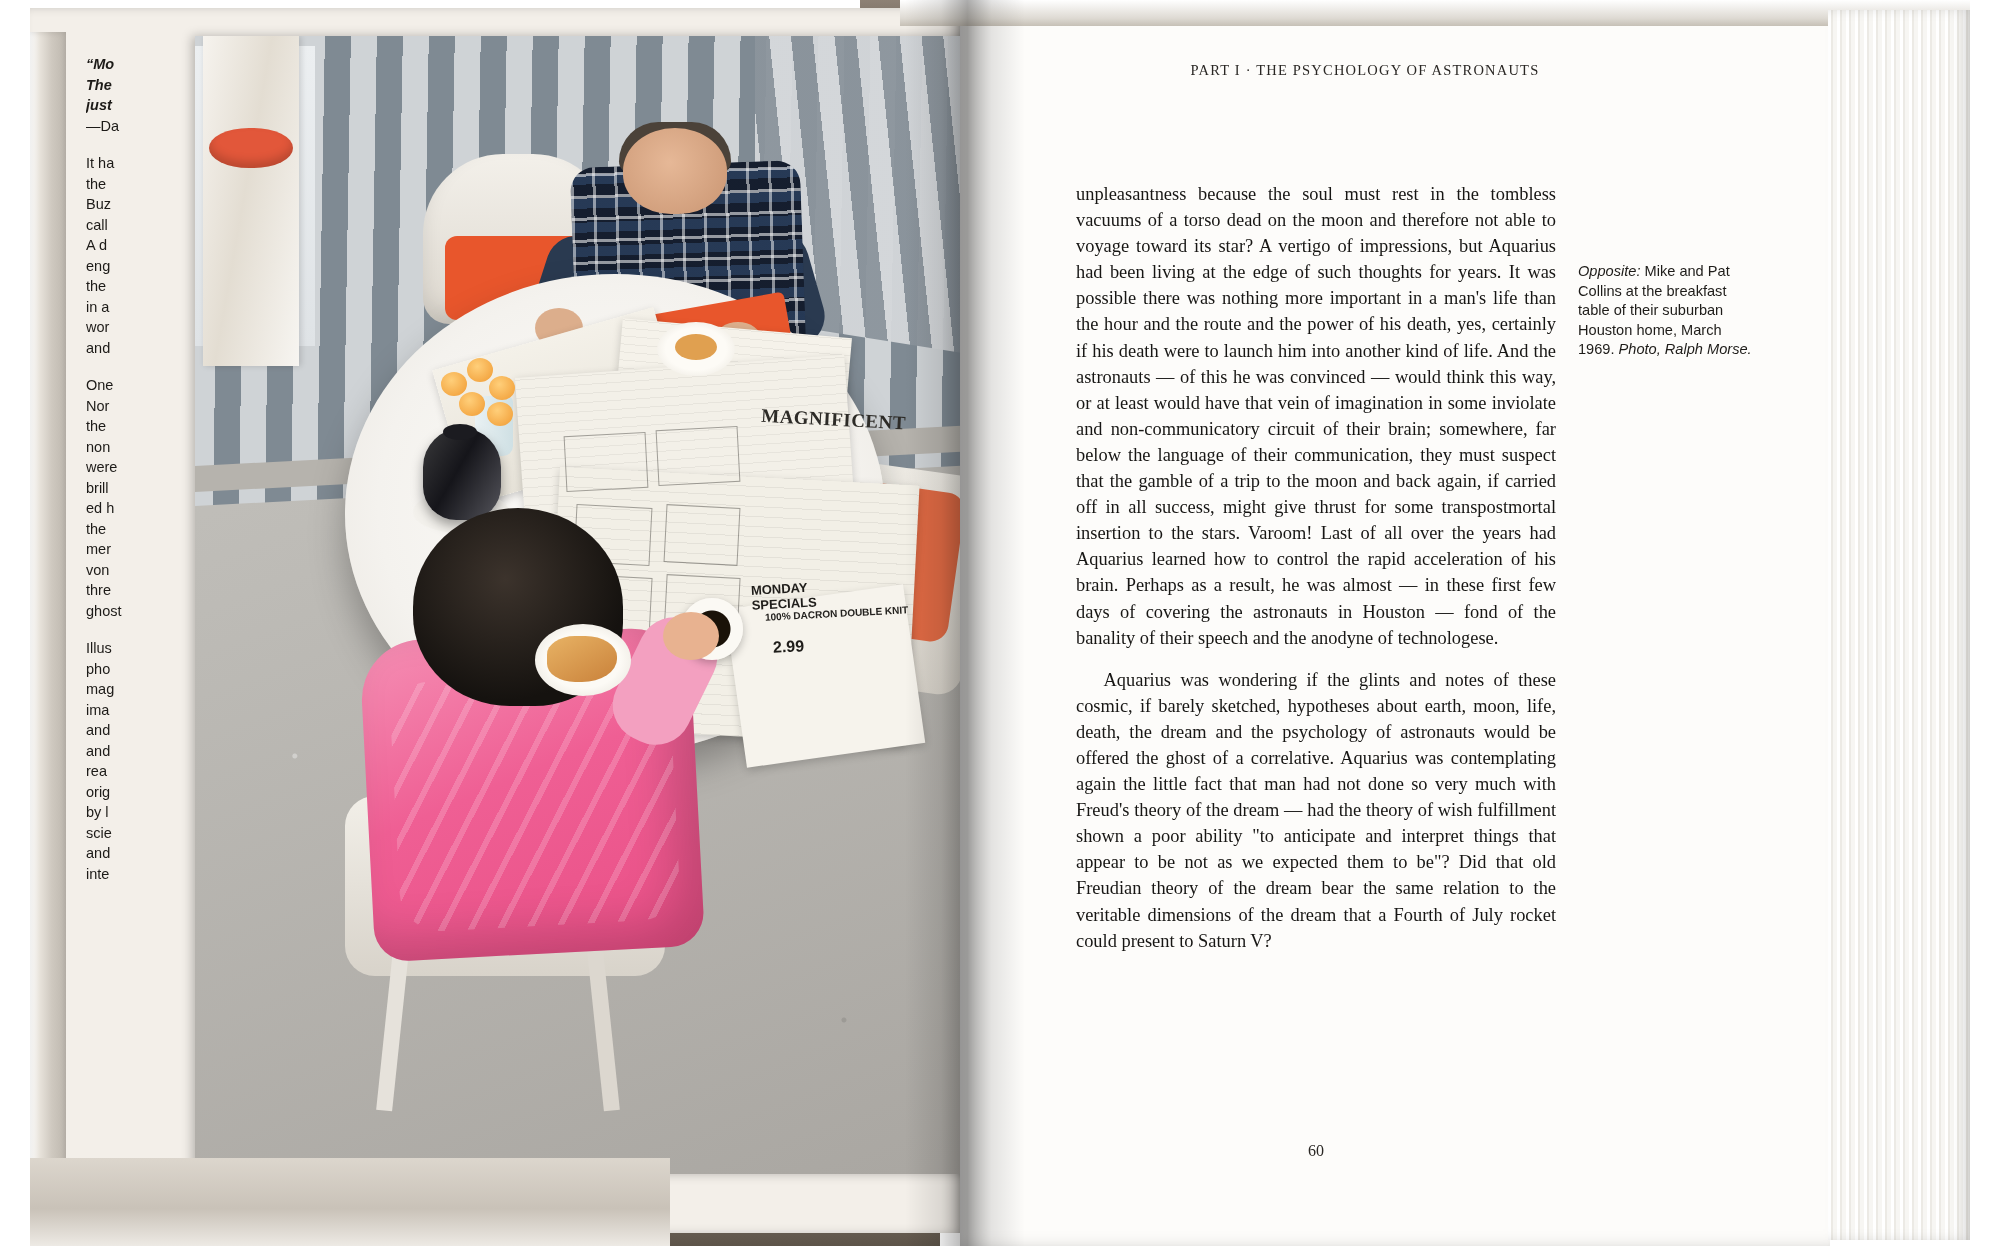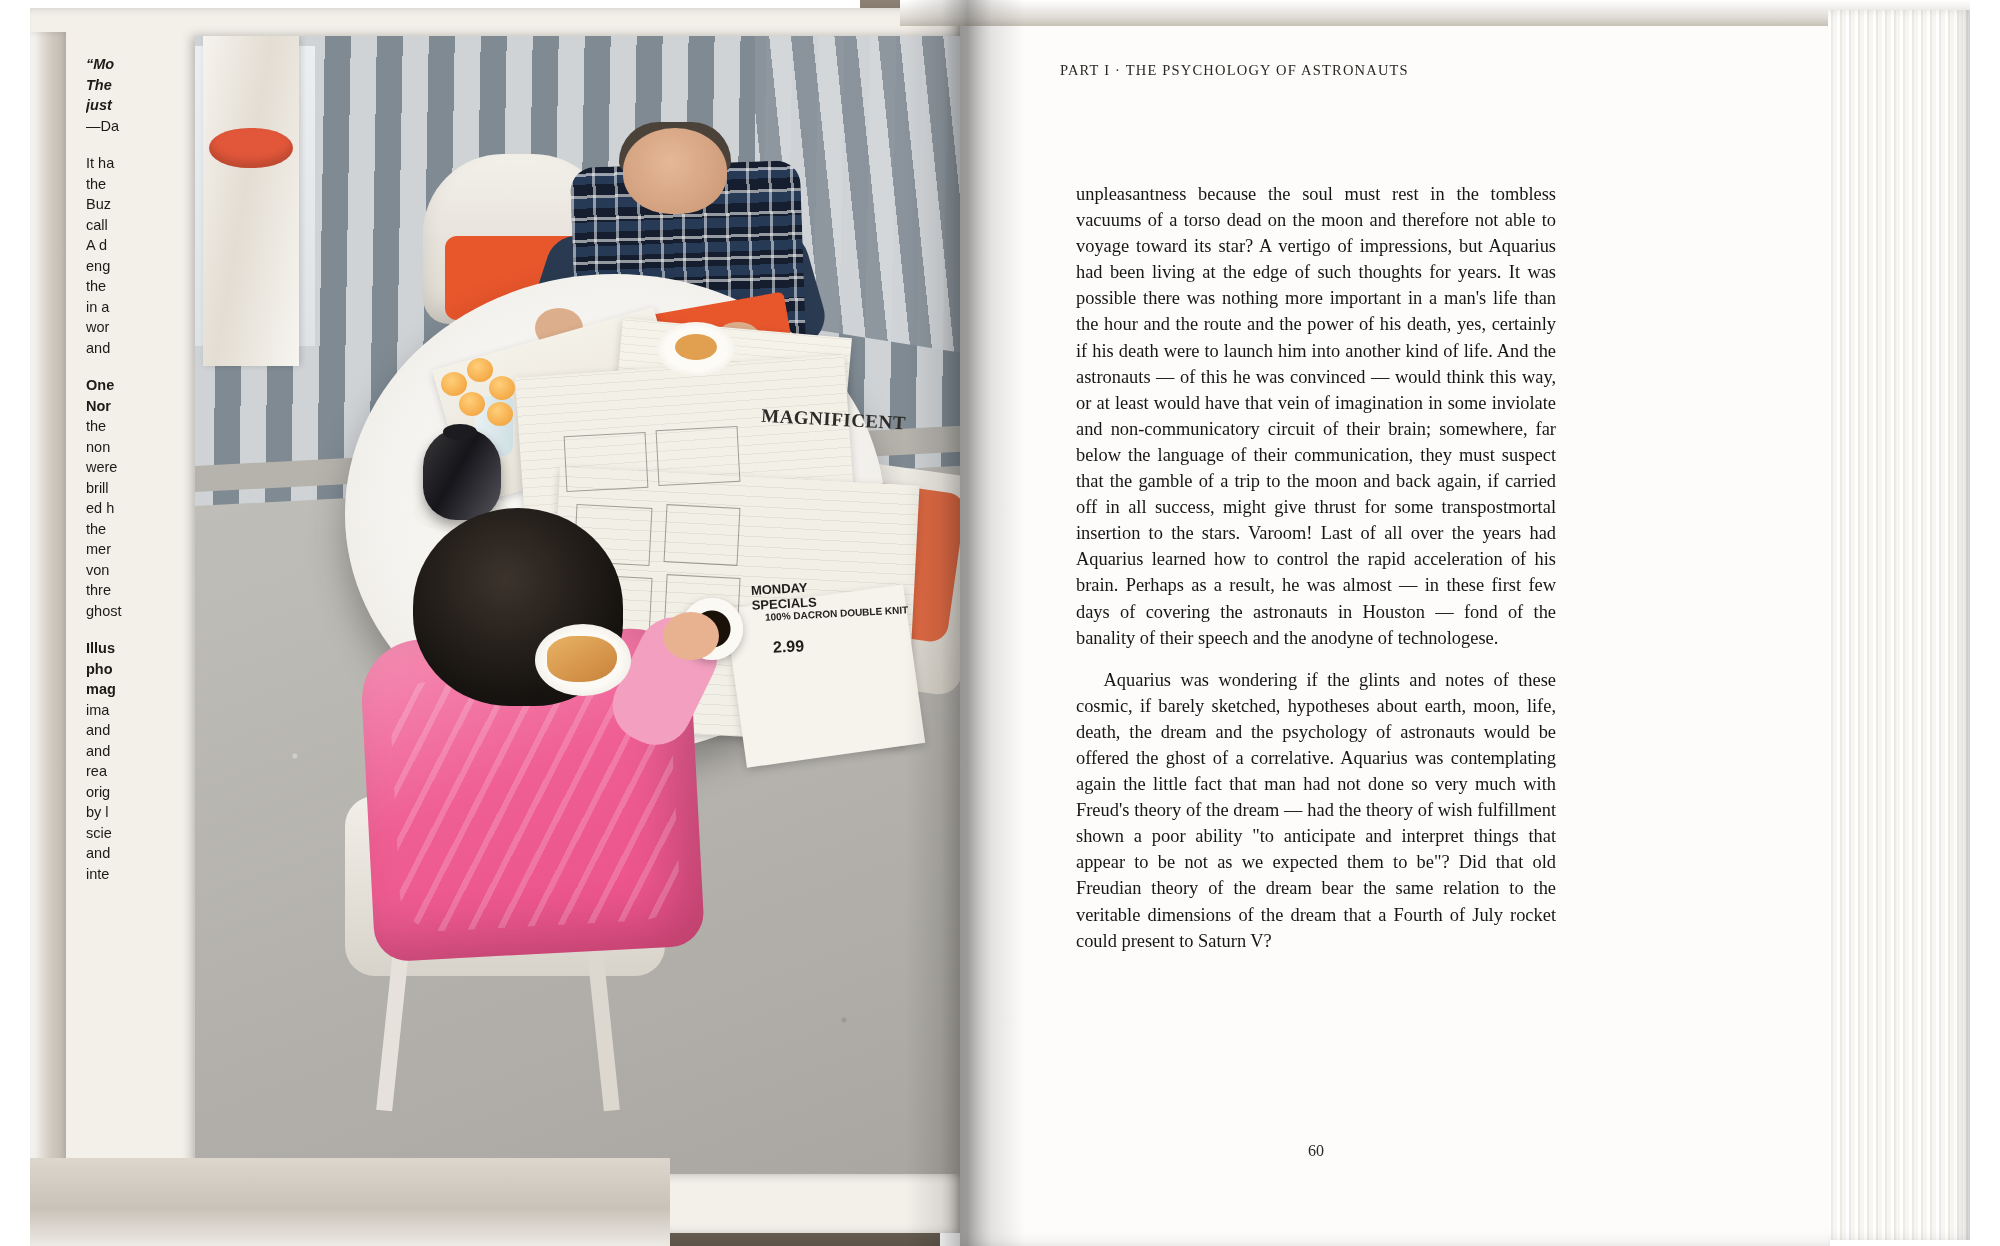--- a/index.html
+++ b/index.html
@@ -425,28 +425,29 @@
     font-family: "Liberation Sans", sans-serif;
     font-size: 14.5px;
     line-height: 20.5px;
     color: #1d1b18;
     overflow: hidden;
     height: 1010px;
   }
   .left-text .lead { font-weight: bold; font-style: italic; }
   .left-text p { margin: 0 0 17px 0; }
   .left-text .bold { font-weight: normal; }
-  .left-text .hdr { font-weight: bold; margin-top: 13px; }
+  .left-text .hdr { font-weight: normal; margin-top: 13px; }
 
   
   .running-head {
     position: absolute;
     left: 1060px;
     top: 62px;
     width: 610px;
+    text-align: center;
     font-family: "Liberation Serif", serif;
     font-size: 14.5px;
     letter-spacing: 1.2px;
     color: #2a2724;
   }
   .body-col {
     position: absolute;
     left: 1060px;
     top: 165px;
     width: 512px;
@@ -632,18 +633,21 @@
     <div class="edge-right-top"></div>
     <div class="edge-right"></div>
 
     <div class="running-head">PART I · THE PSYCHOLOGY OF ASTRONAUTS</div>
 
     <div class="body-col">
       <p>unpleasantness because the soul must rest in the tombless vacuums of a torso dead on the moon and therefore not able to voyage toward its star? A vertigo of impressions, but Aquarius had been living at the edge of such thoughts for years. It was possible there was nothing more important in a man's life than the hour and the route and the power of his death, yes, certainly if his death were to launch him into another kind of life. And the astronauts — of this he was convinced — would think this way, or at least would have that vein of imagination in some inviolate and non-communicatory circuit of their brain; somewhere, far below the language of their communication, they must suspect that the gamble of a trip to the moon and back again, if carried off in all success, might give thrust for some transpostmortal insertion to the stars. Varoom! Last of all over the years had Aquarius learned how to control the rapid acceleration of his brain. Perhaps as a result, he was almost — in these first few days of covering the astronauts in Houston — fond of the banality of their speech and the anodyne of technologese.</p>
       <p>Aquarius was wondering if the glints and notes of these cosmic, if barely sketched, hypotheses about earth, moon, life, death, the dream and the psychology of astronauts would be offered the ghost of a correlative. Aquarius was contemplating again the little fact that man had not done so very much with Freud's theory of the dream — had the theory of wish fulfillment shown a poor ability "to anticipate and interpret things that appear to be not as we expected them to be"? Did that old Freudian theory of the dream bear the same relation to the veritable dimensions of the dream that a Fourth of July rocket could present to Saturn V?</p>
     </div>
 
+    <div class="caption">
+      <span class="it">Opposite:</span><span> Mike and Pat Collins at the breakfast table of their suburban Houston home, March 1969. </span><span class="it">Photo, Ralph Morse.</span>
+    </div>
 
     <div class="folio">60</div>
 
     <div class="gutter"></div>
   </div>
 </div>
 
 </body></html>

